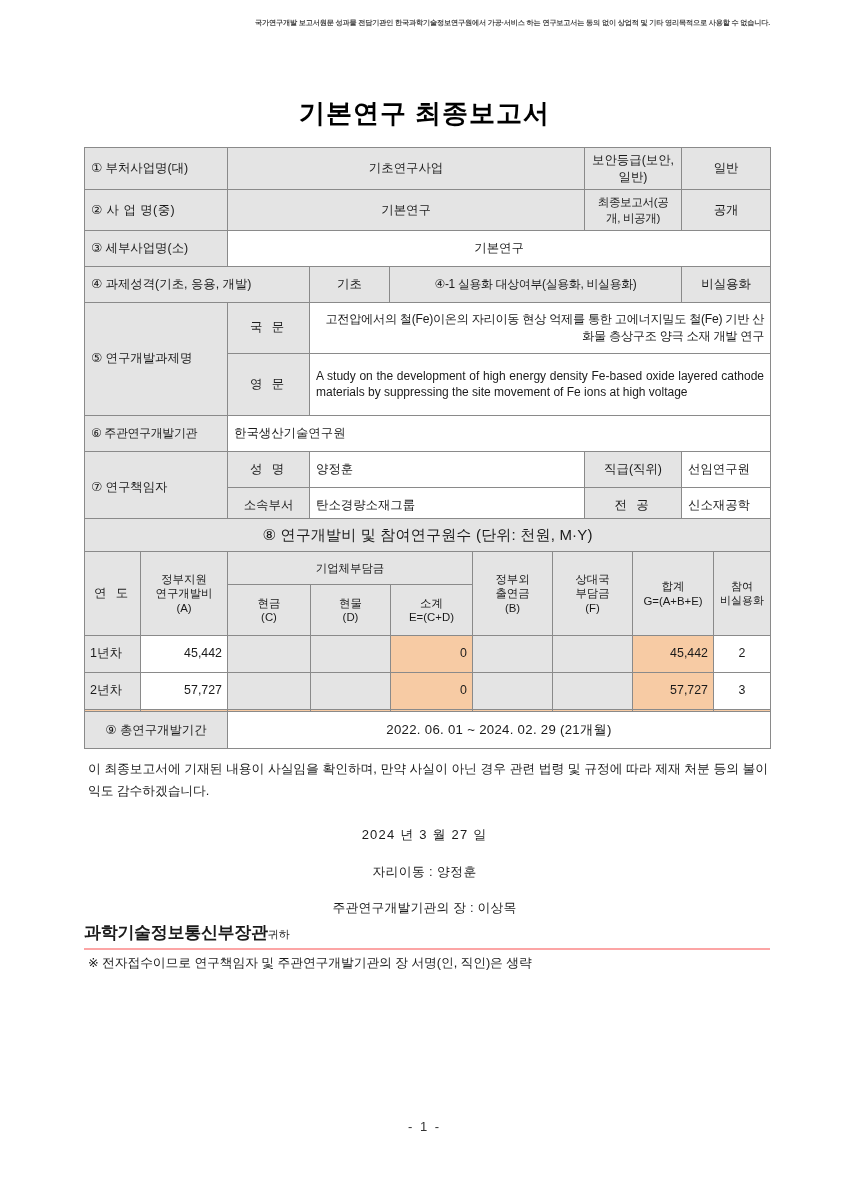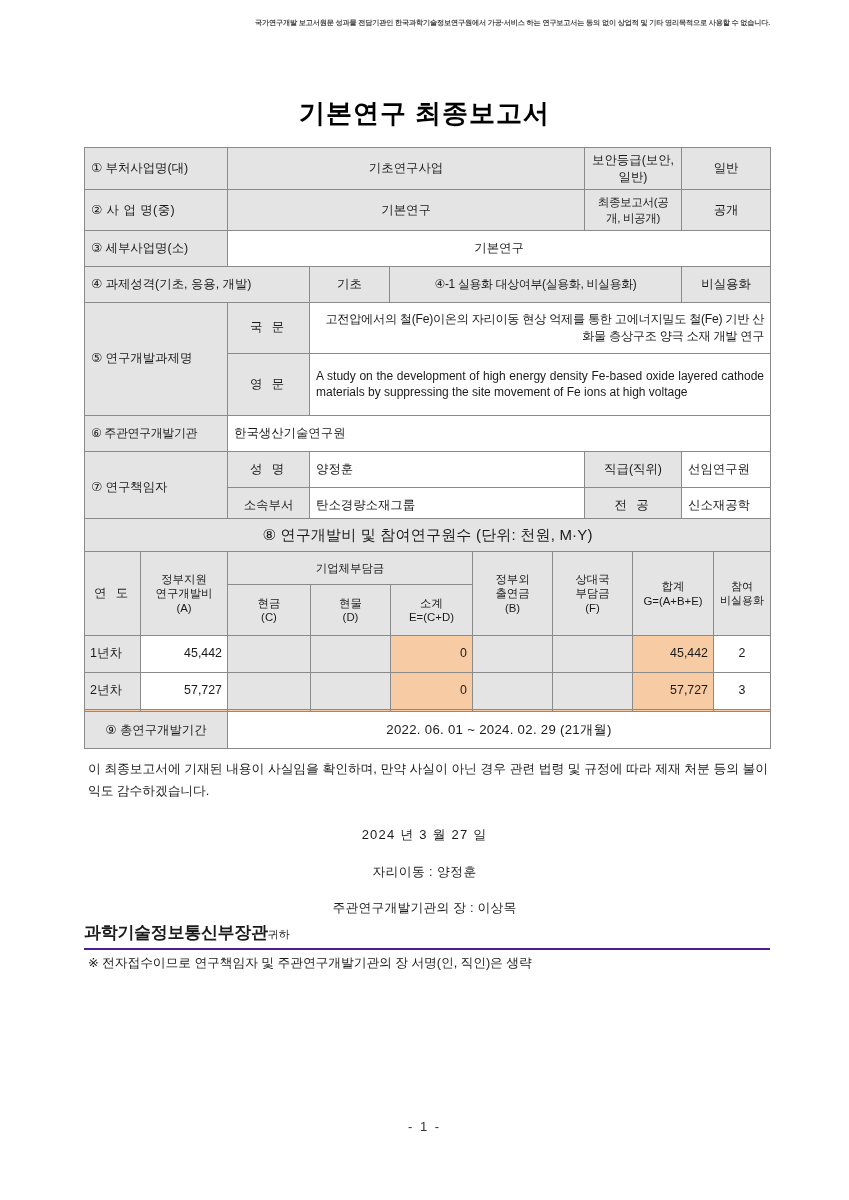--- a/index.html
+++ b/index.html
@@ -169,21 +169,21 @@
     width: 849px;
     text-align: center;
     font-size: 12.8px;
     letter-spacing: 0.2px;
   }
   .minister-wrap {
     position: absolute;
     top: 921px;
     left: 84px;
     width: 686px;
-    border-bottom: 2px solid #4c1d95;
+    border-bottom: 2px solid #fca5a5;
     padding-bottom: 4px;
   }
   .minister {
     font-size: 17px;
     font-weight: bold;
     letter-spacing: -0.3px;
   }
   .minister-suffix {
     font-size: 11px;
     font-weight: normal;

